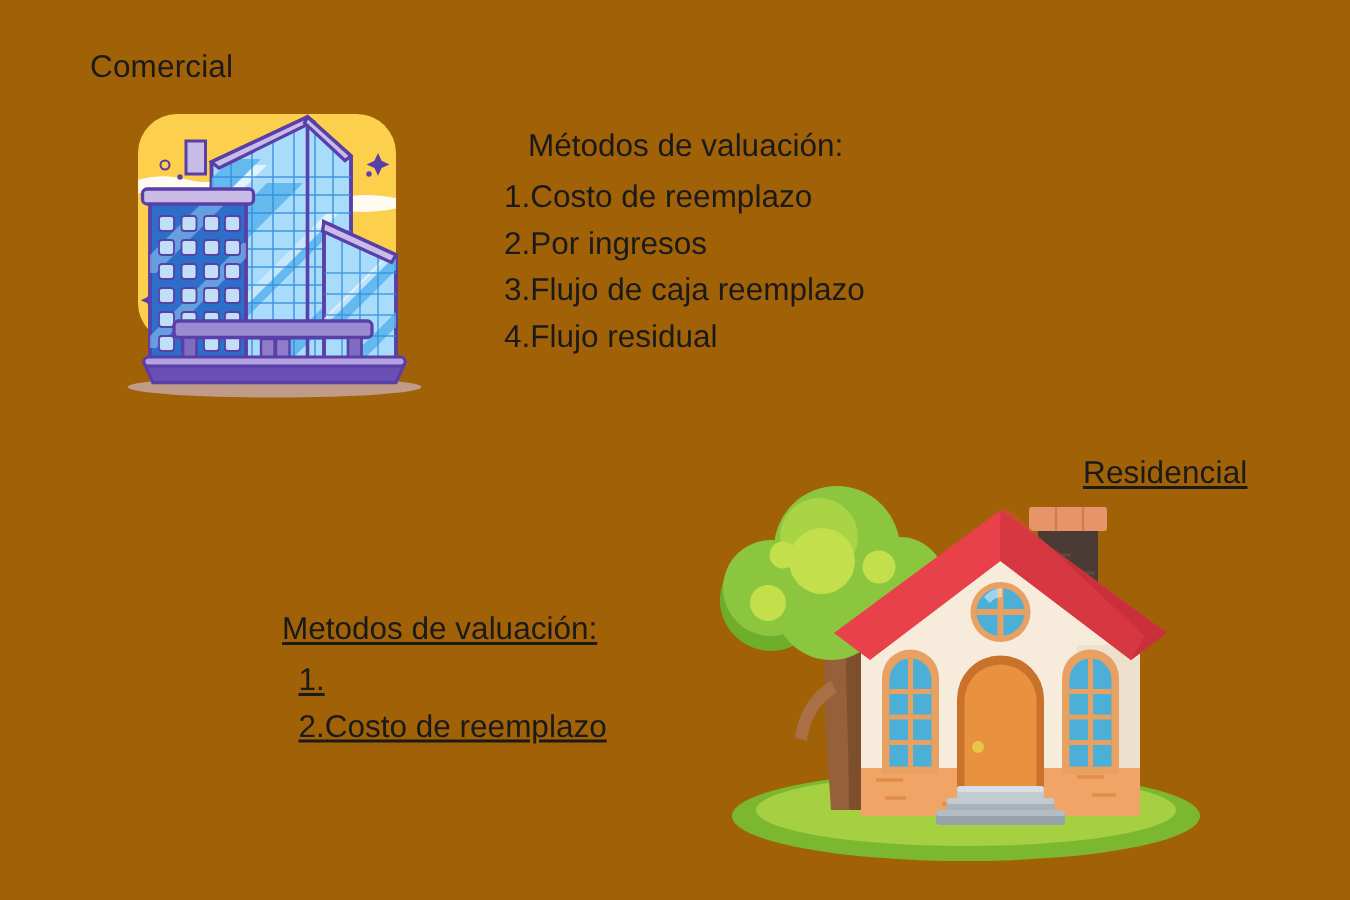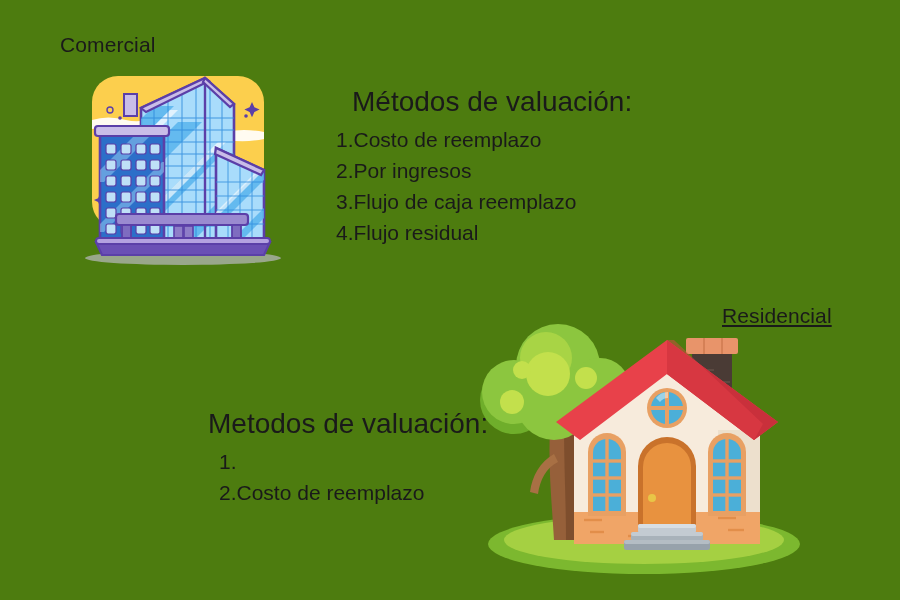--- a/index.html
+++ b/index.html
@@ -27,21 +27,21 @@
     color: #1a1a1a;
     white-space: nowrap;
     letter-spacing: 0.1px;
   }
   #title-comercial { left: 60px; top: 33px; }
   #title-residencial { left: 722px; top: 304px; text-decoration: underline; }
 
   
   .methods-block { position: absolute; }
   .methods-heading {
-    font-size: 28px;
+    font-size: 21px;
     font-weight: 400;
     color: #1a1a1a;
     white-space: nowrap;
     margin: 0 0 7px 0;
   }
   .methods-list {
     list-style: none;
     margin: 0;
     padding: 0;
   }
@@ -51,21 +51,21 @@
     font-size: 21px;
     line-height: 1.47;
     color: #1a1a1a;
     white-space: nowrap;
   }
   .num { display: inline-block; }
   .item-text { display: inline-block; }
 
   #methods-comercial { left: 336px; top: 86px; }
   #methods-comercial .methods-heading { padding-left: 16px; }
-  #methods-residencial { left: 208px; top: 408px; }
+  #methods-residencial { left: 188px; top: 408px; text-decoration: underline; }
   #methods-residencial .methods-list li { padding-left: 11px; }
 
   
   #commercial-illustration {
     position: absolute;
     left: 78px;
     top: 72px;
     width: 216px;
     height: 198px;
   }
@@ -75,21 +75,21 @@
     left: 478px;
     top: 326px;
     width: 330px;
     height: 250px;
   }
   svg { display: block; overflow: visible; }
 </style>
 </head>
 <body style="background: rgb(255, 255, 255);">
 
-<div id="canvas" style="background: #4d7c0f;">
+<div id="canvas" style="background: #a16207;">
 
   <div class="section-title" id="title-comercial">Comercial</div>
 
   <div id="commercial-illustration">
     <svg viewBox="0 0 216 198" width="216" height="198">
 
       <rect x="14" y="4" width="172" height="152" rx="26" ry="26" fill="#FCCF4D"></rect>
 
       <path d="M14 48 q16 -5 34 0 q12 3 26 -1 l0 7 q-16 5 -30 2 q-14 -3 -30 1 z" fill="#ffffff" opacity="0.92"></path>
       <path d="M150 60 q14 -4 36 0 l0 7 q-20 4 -36 1 z" fill="#ffffff" opacity="0.92"></path>

